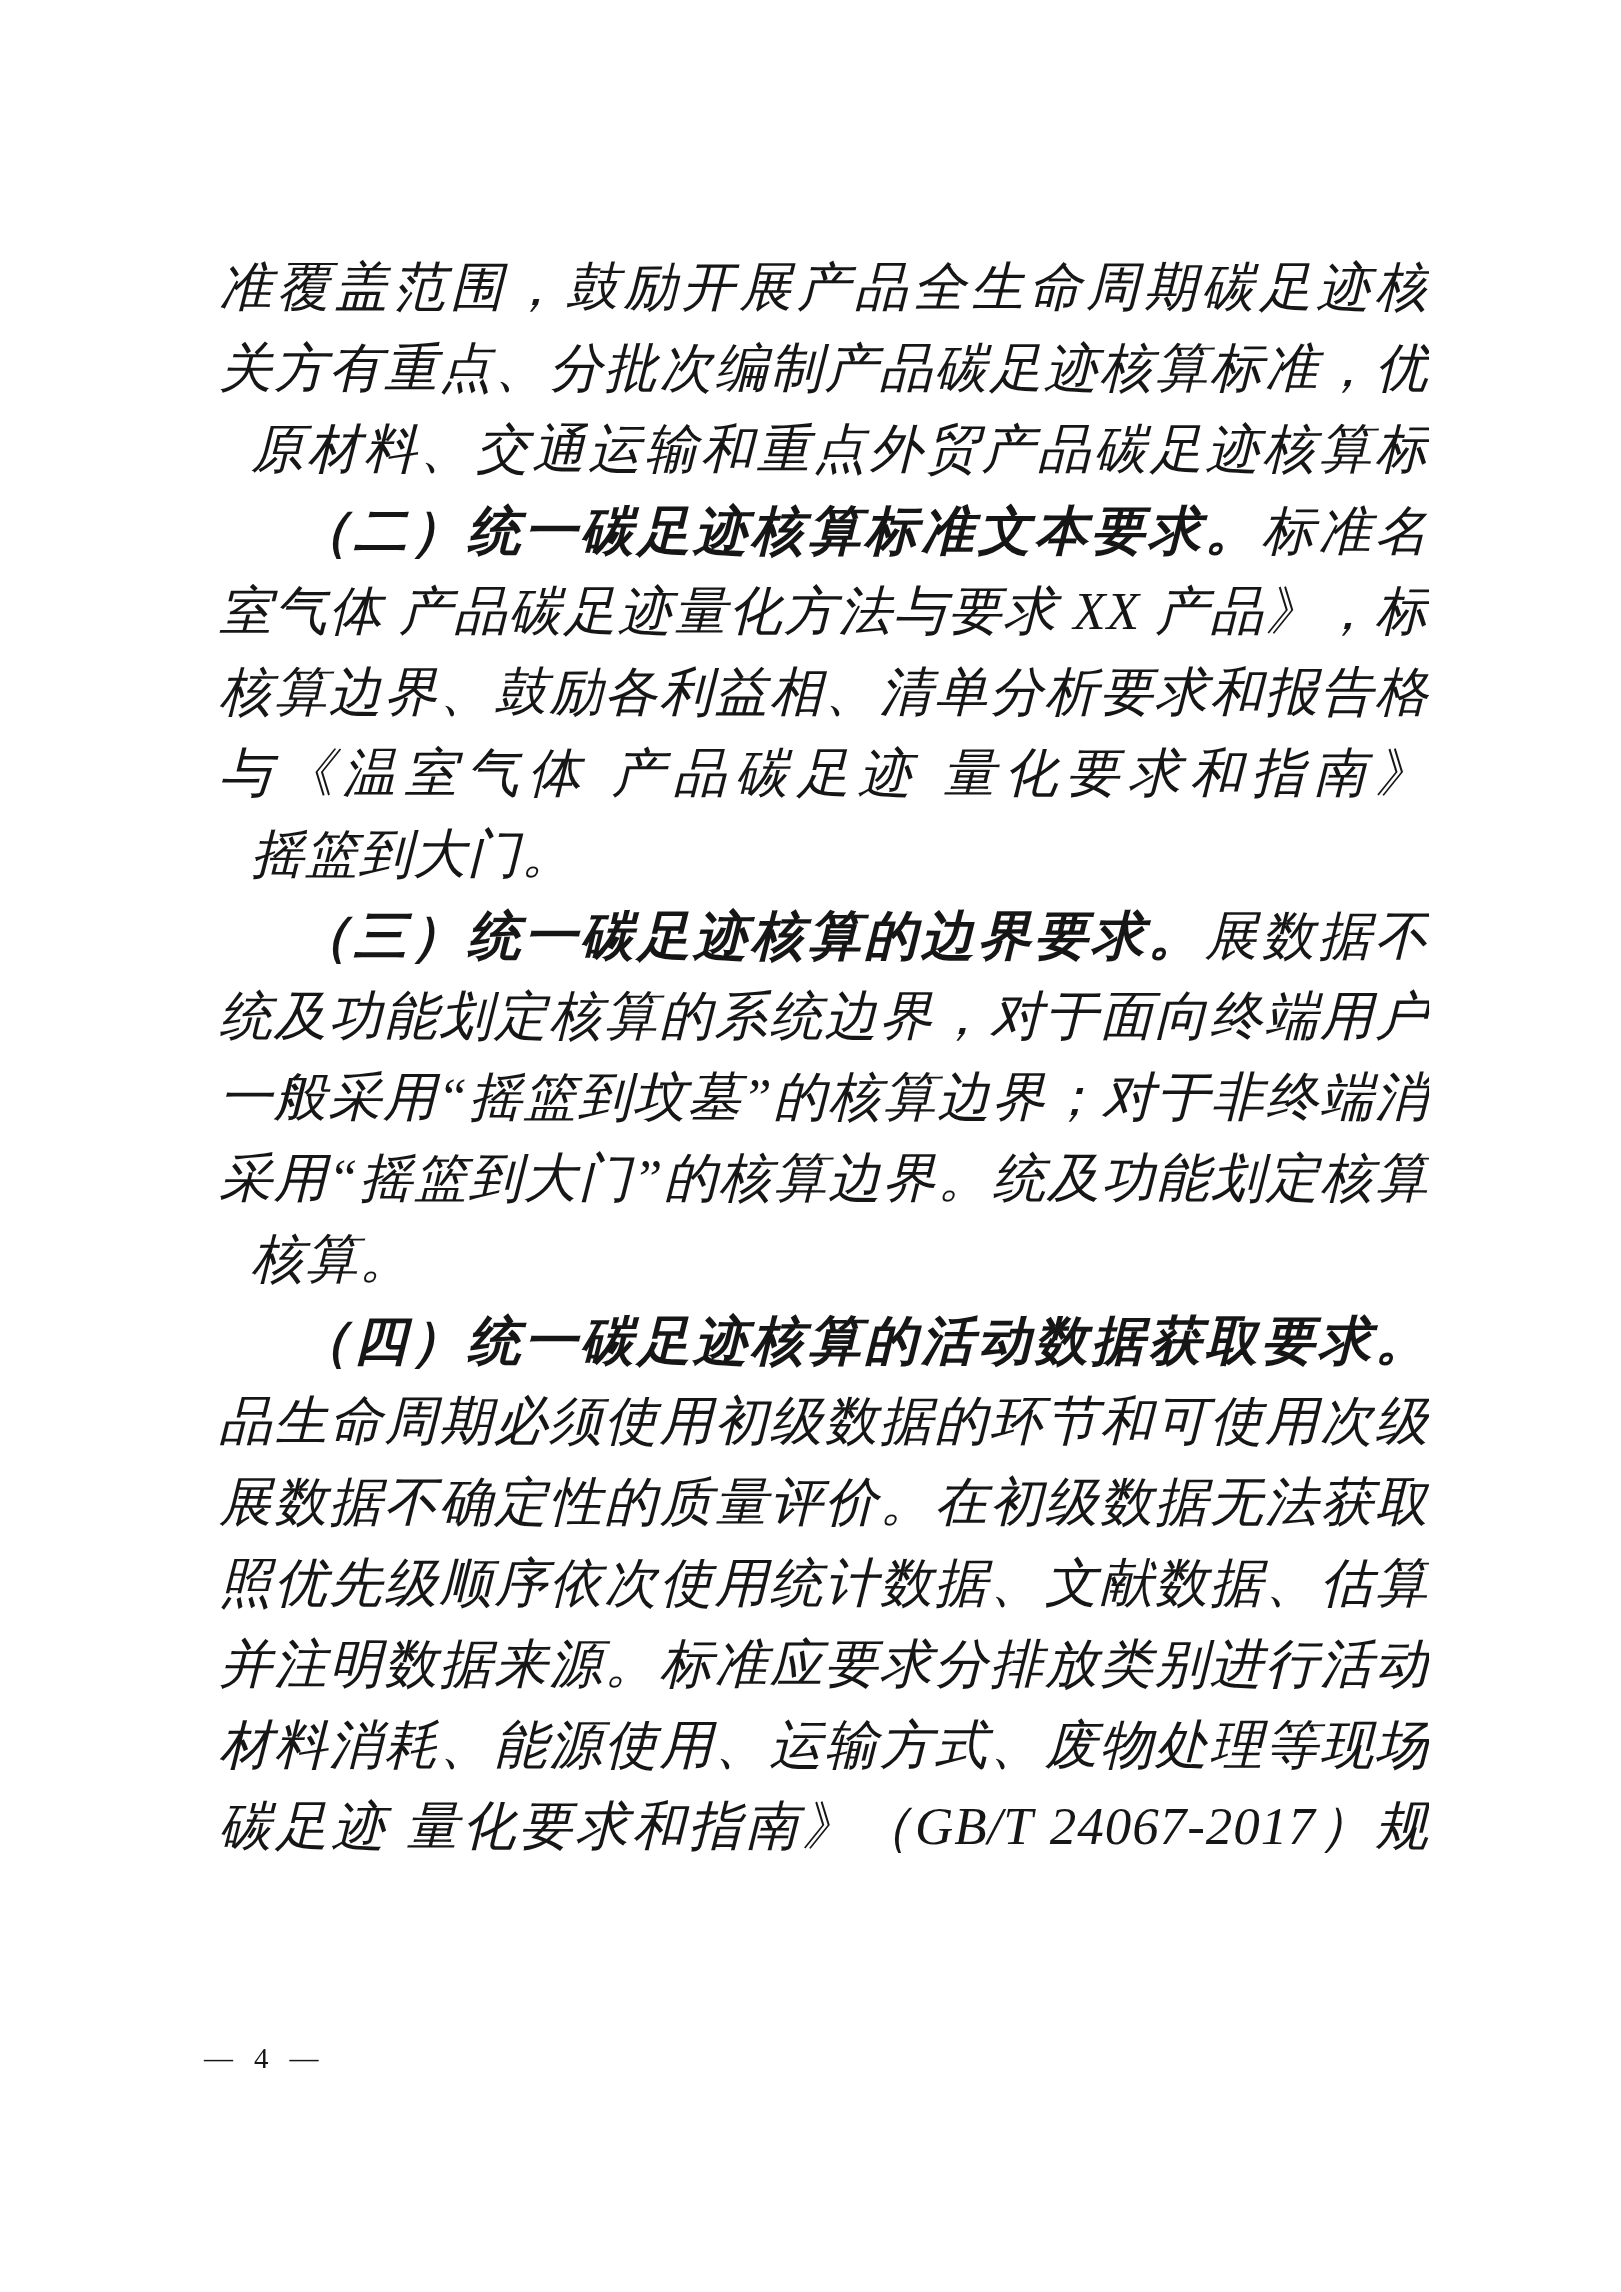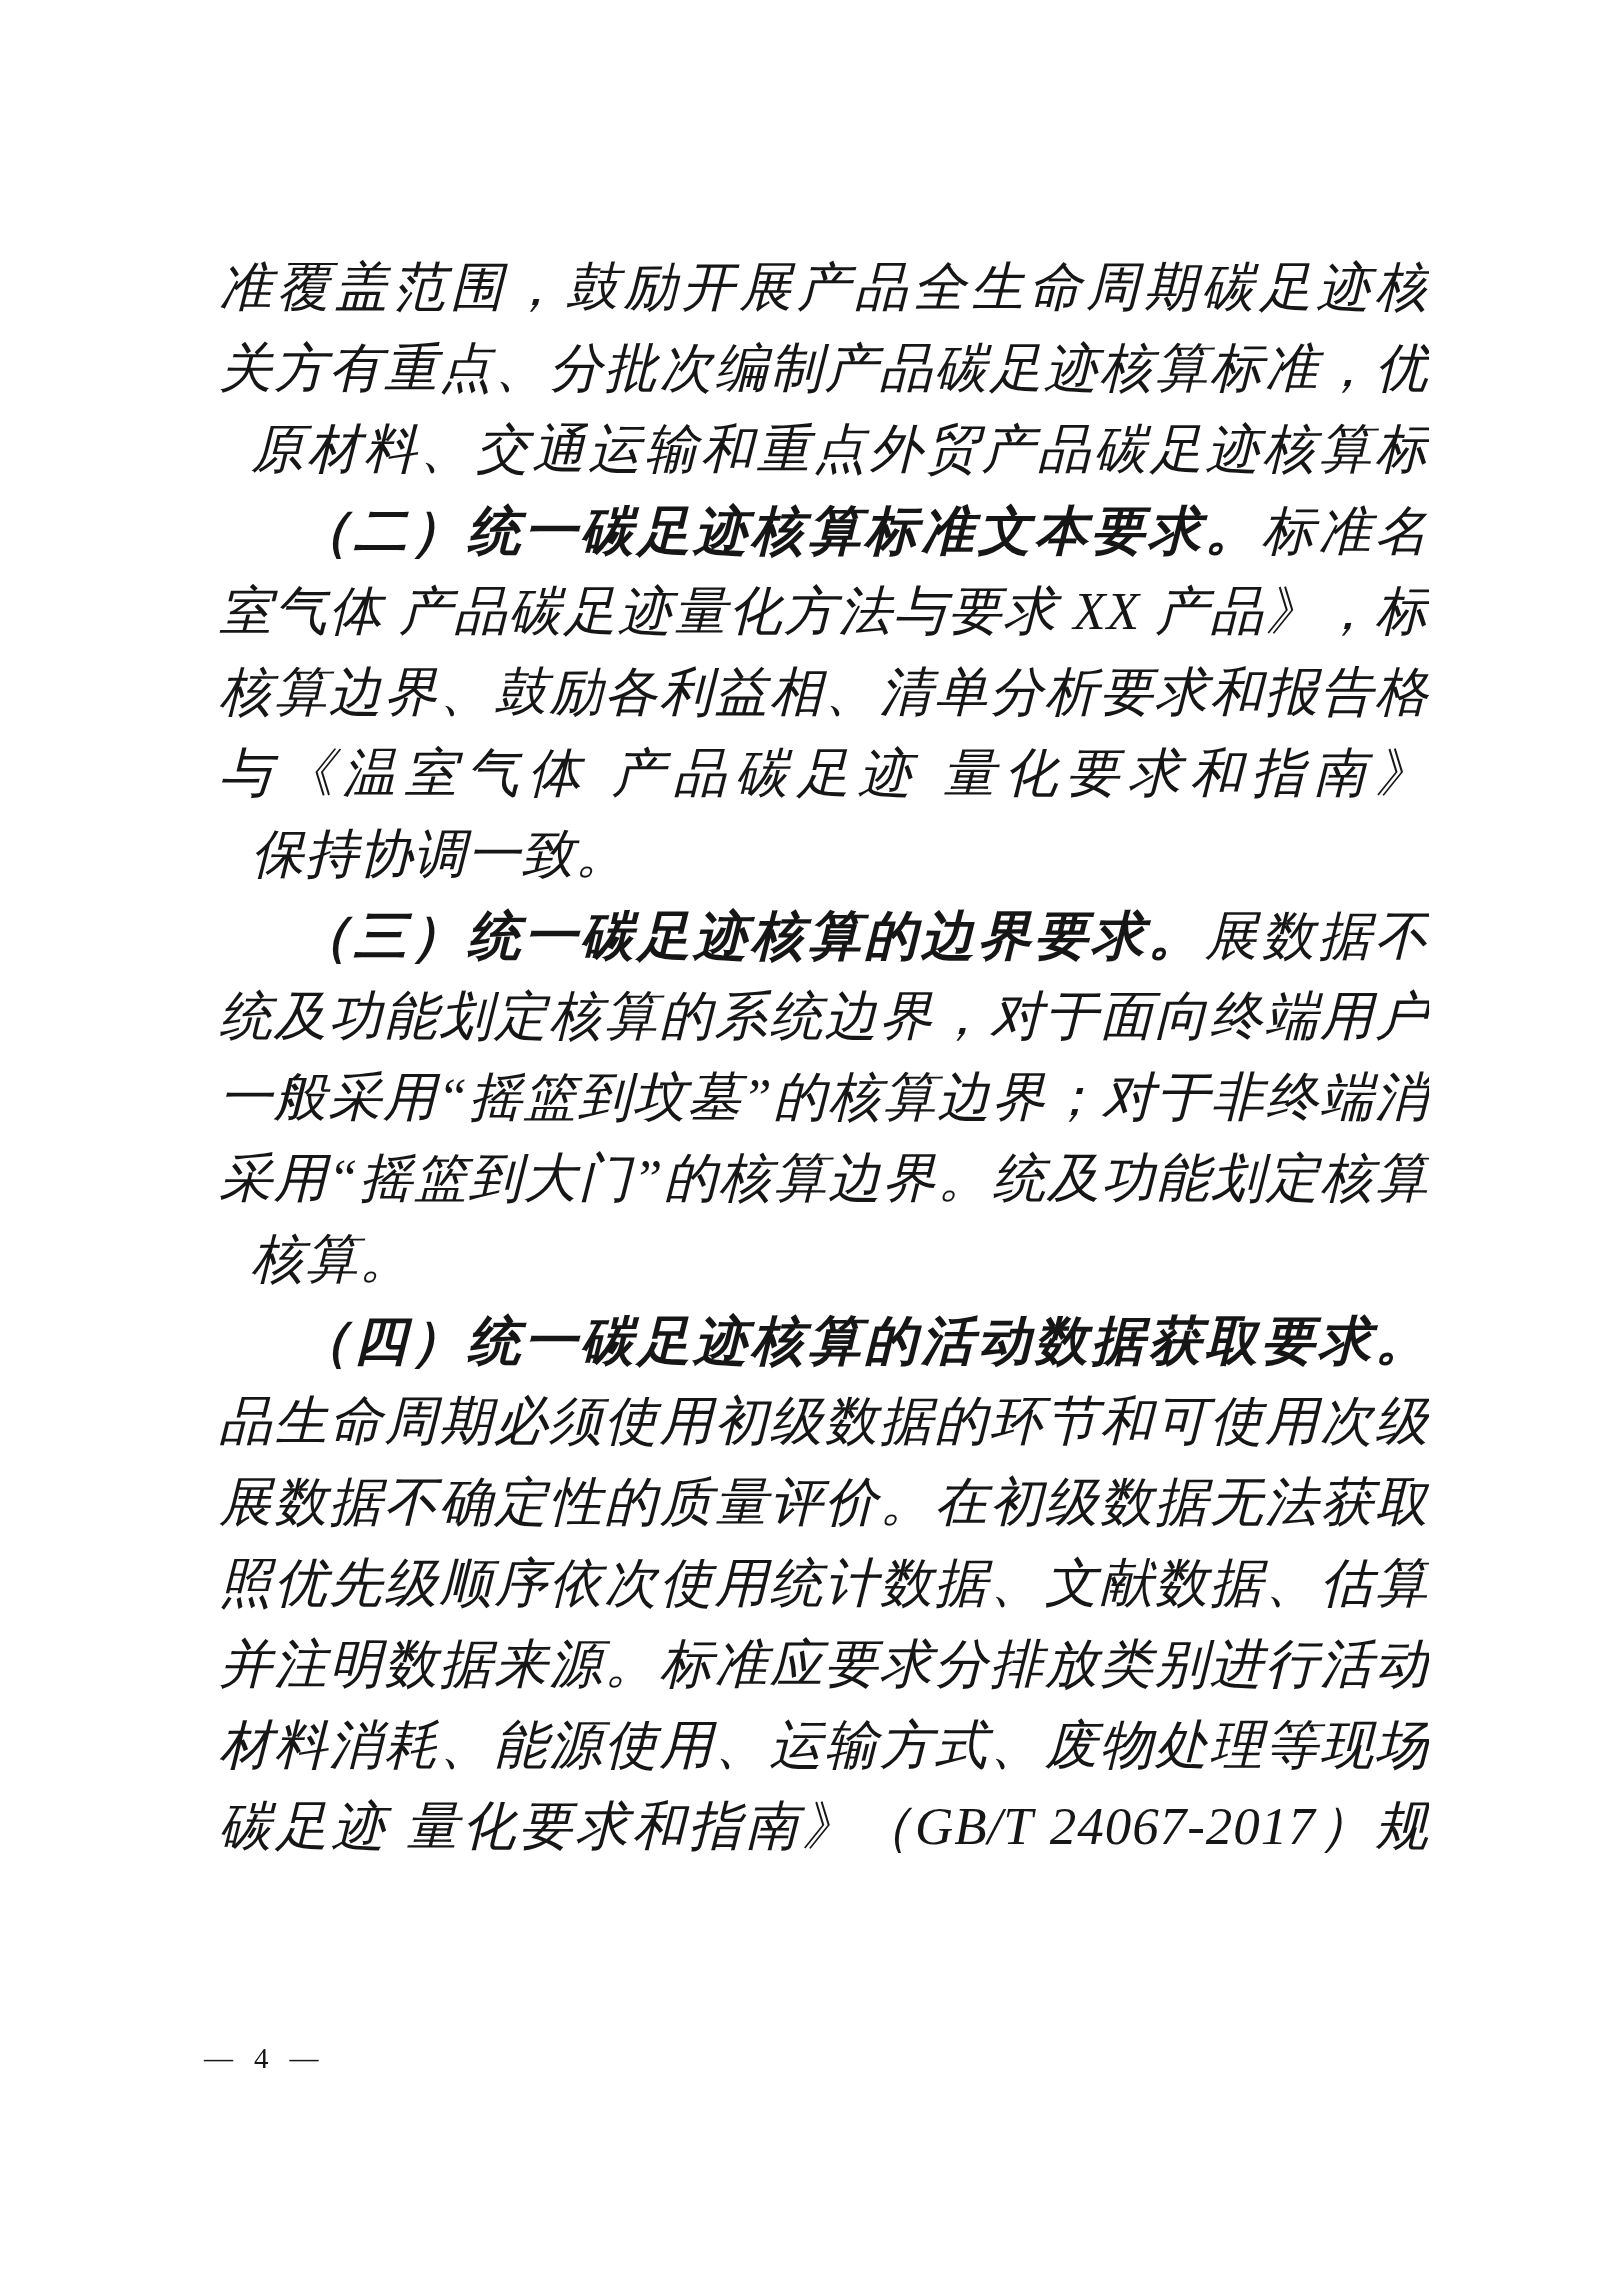--- a/index.html
+++ b/index.html
@@ -69,21 +69,21 @@
       <div class="paragraph">
         <div class="line"><span class="run">准覆盖范围，鼓励开展产品全生命周期碳足迹核算。鼓励各利益相</span></div>
         <div class="line"><span class="run">关方有重点、分批次编制产品碳足迹核算标准，优先推进基础能源、</span></div>
         <div class="line end"><span class="run">原材料、交通运输和重点外贸产品碳足迹核算标准的编制工作。</span></div>
       </div>
       <div class="paragraph">
         <div class="line indent"><span class="run bold">（二）统一碳足迹核算标准文本要求。</span><span class="run">标准名称统一命名为《温</span></div>
         <div class="line"><span class="run">室气体 产品碳足迹量化方法与要求 XX 产品》，标准中产品碳足迹</span></div>
         <div class="line"><span class="run">核算边界、鼓励各利益相、清单分析要求和报告格式等技术内容应</span></div>
         <div class="line"><span class="run">与《温室气体 产品碳足迹 量化要求和指南》（GB/T 24067-2024）</span></div>
-        <div class="line end"><span class="run">保持协调一致。</span></div>
+        <div class="line end"><span class="run">摇篮到大门。</span></div>
       </div>
       <div class="paragraph">
         <div class="line indent"><span class="run bold">（三）统一碳足迹核算的边界要求。</span><span class="run">展数据不确定性的质量评价</span></div>
         <div class="line"><span class="run">统及功能划定核算的系统边界，对于面向终端用户或消费者的产品，</span></div>
         <div class="line"><span class="run">一般采用“摇篮到坟墓”的核算边界；对于非终端消费产品，一般</span></div>
         <div class="line"><span class="run">采用“摇篮到大门”的核算边界。统及功能划定核算的系统边界</span></div>
         <div class="line end"><span class="run">核算。</span></div>
       </div>
       <div class="paragraph">
         <div class="line indent"><span class="run bold">（四）统一碳足迹核算的活动数据获取要求。</span><span class="run">鼓励标准明确产</span></div>

